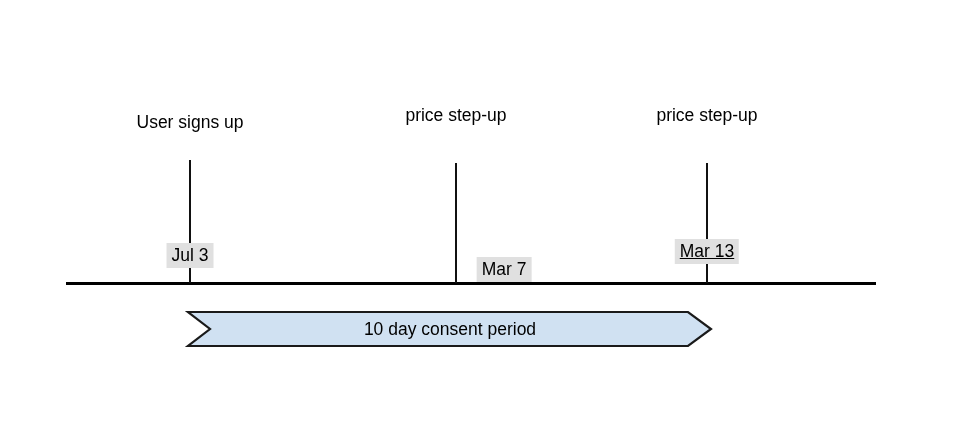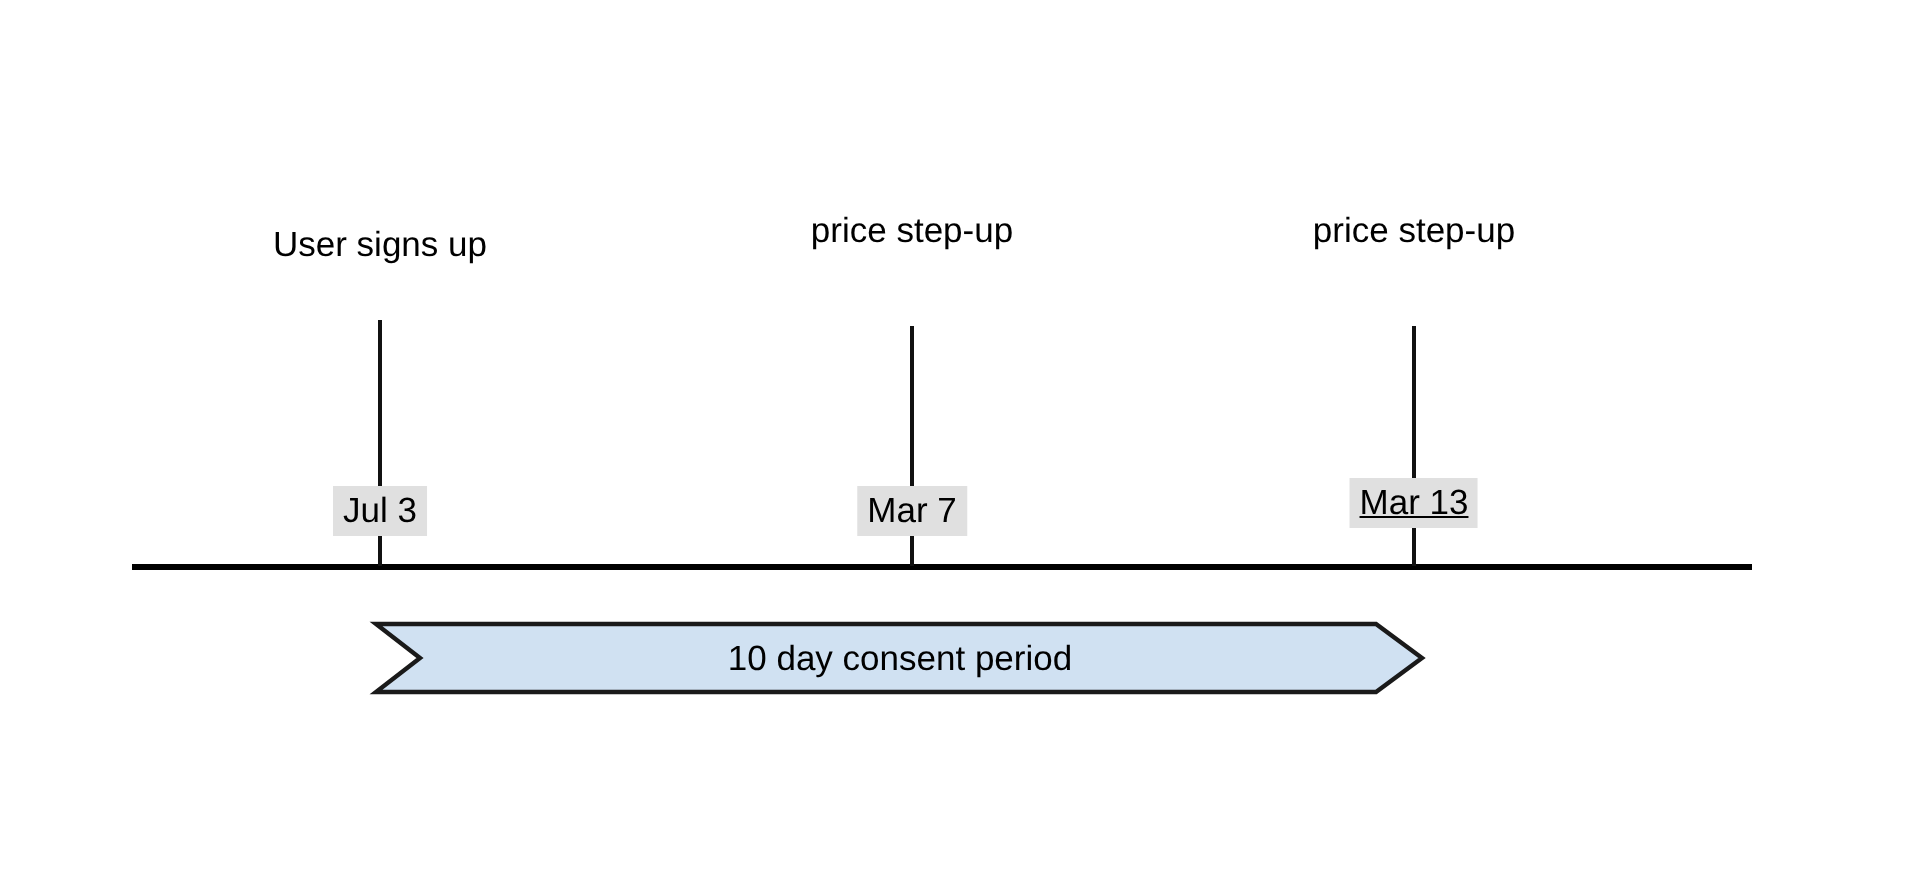--- a/index.html
+++ b/index.html
@@ -100,21 +100,21 @@
     </div>
     <div class="marker-tick" style="top:160px;height:123px;"></div>
     <div class="marker-date" style="top:243px;">Jul 3</div>
   </div>
 
   <div class="marker" style="left:456px;">
     <div class="marker-label" style="top:103px;">
       <div>price step-up</div>
     </div>
     <div class="marker-tick" style="top:163px;height:120px;"></div>
-    <div class="marker-date" style="top:243px;">Mar 7</div>
+    <div class="marker-date" style="top:257px;margin-left:48px;">Mar 7</div>
   </div>
 
   <div class="marker" style="left:707px;">
     <div class="marker-label" style="top:103px;">
       <div>price step-up</div>
     </div>
     <div class="marker-tick" style="top:163px;height:120px;"></div>
     <div class="marker-date" style="top:239px;text-decoration:underline;">Mar 13</div>
   </div>
 

